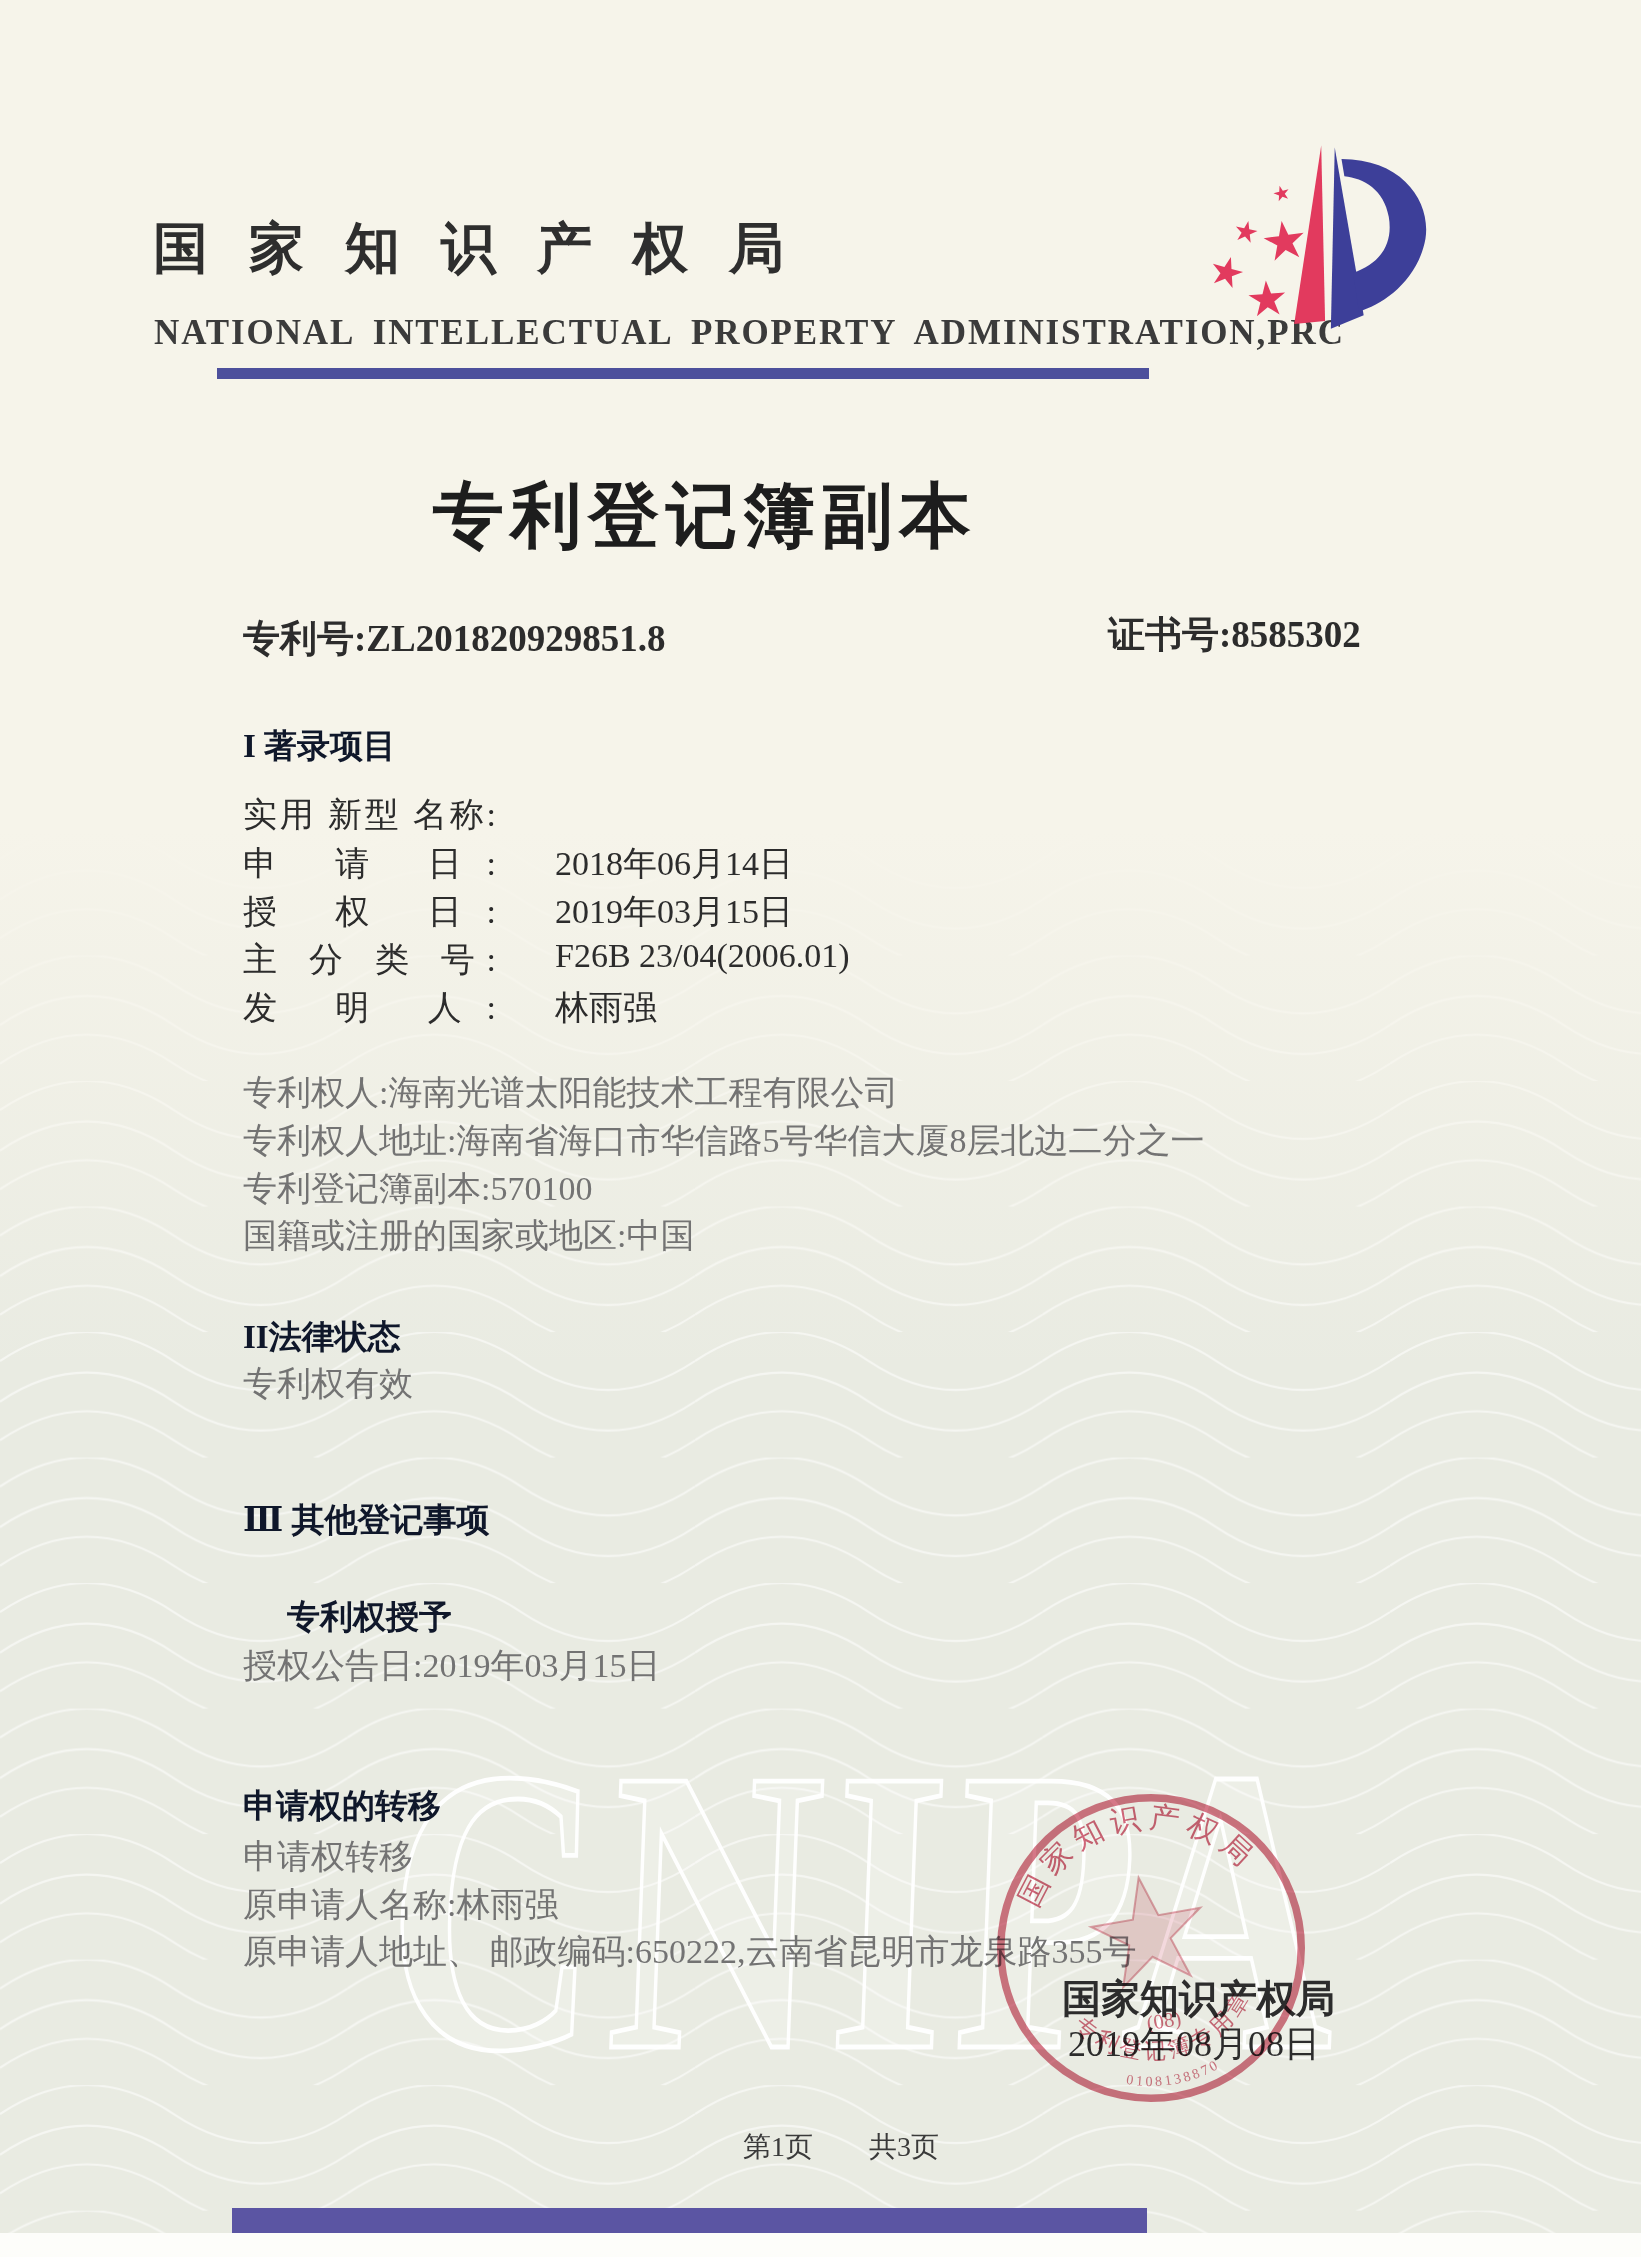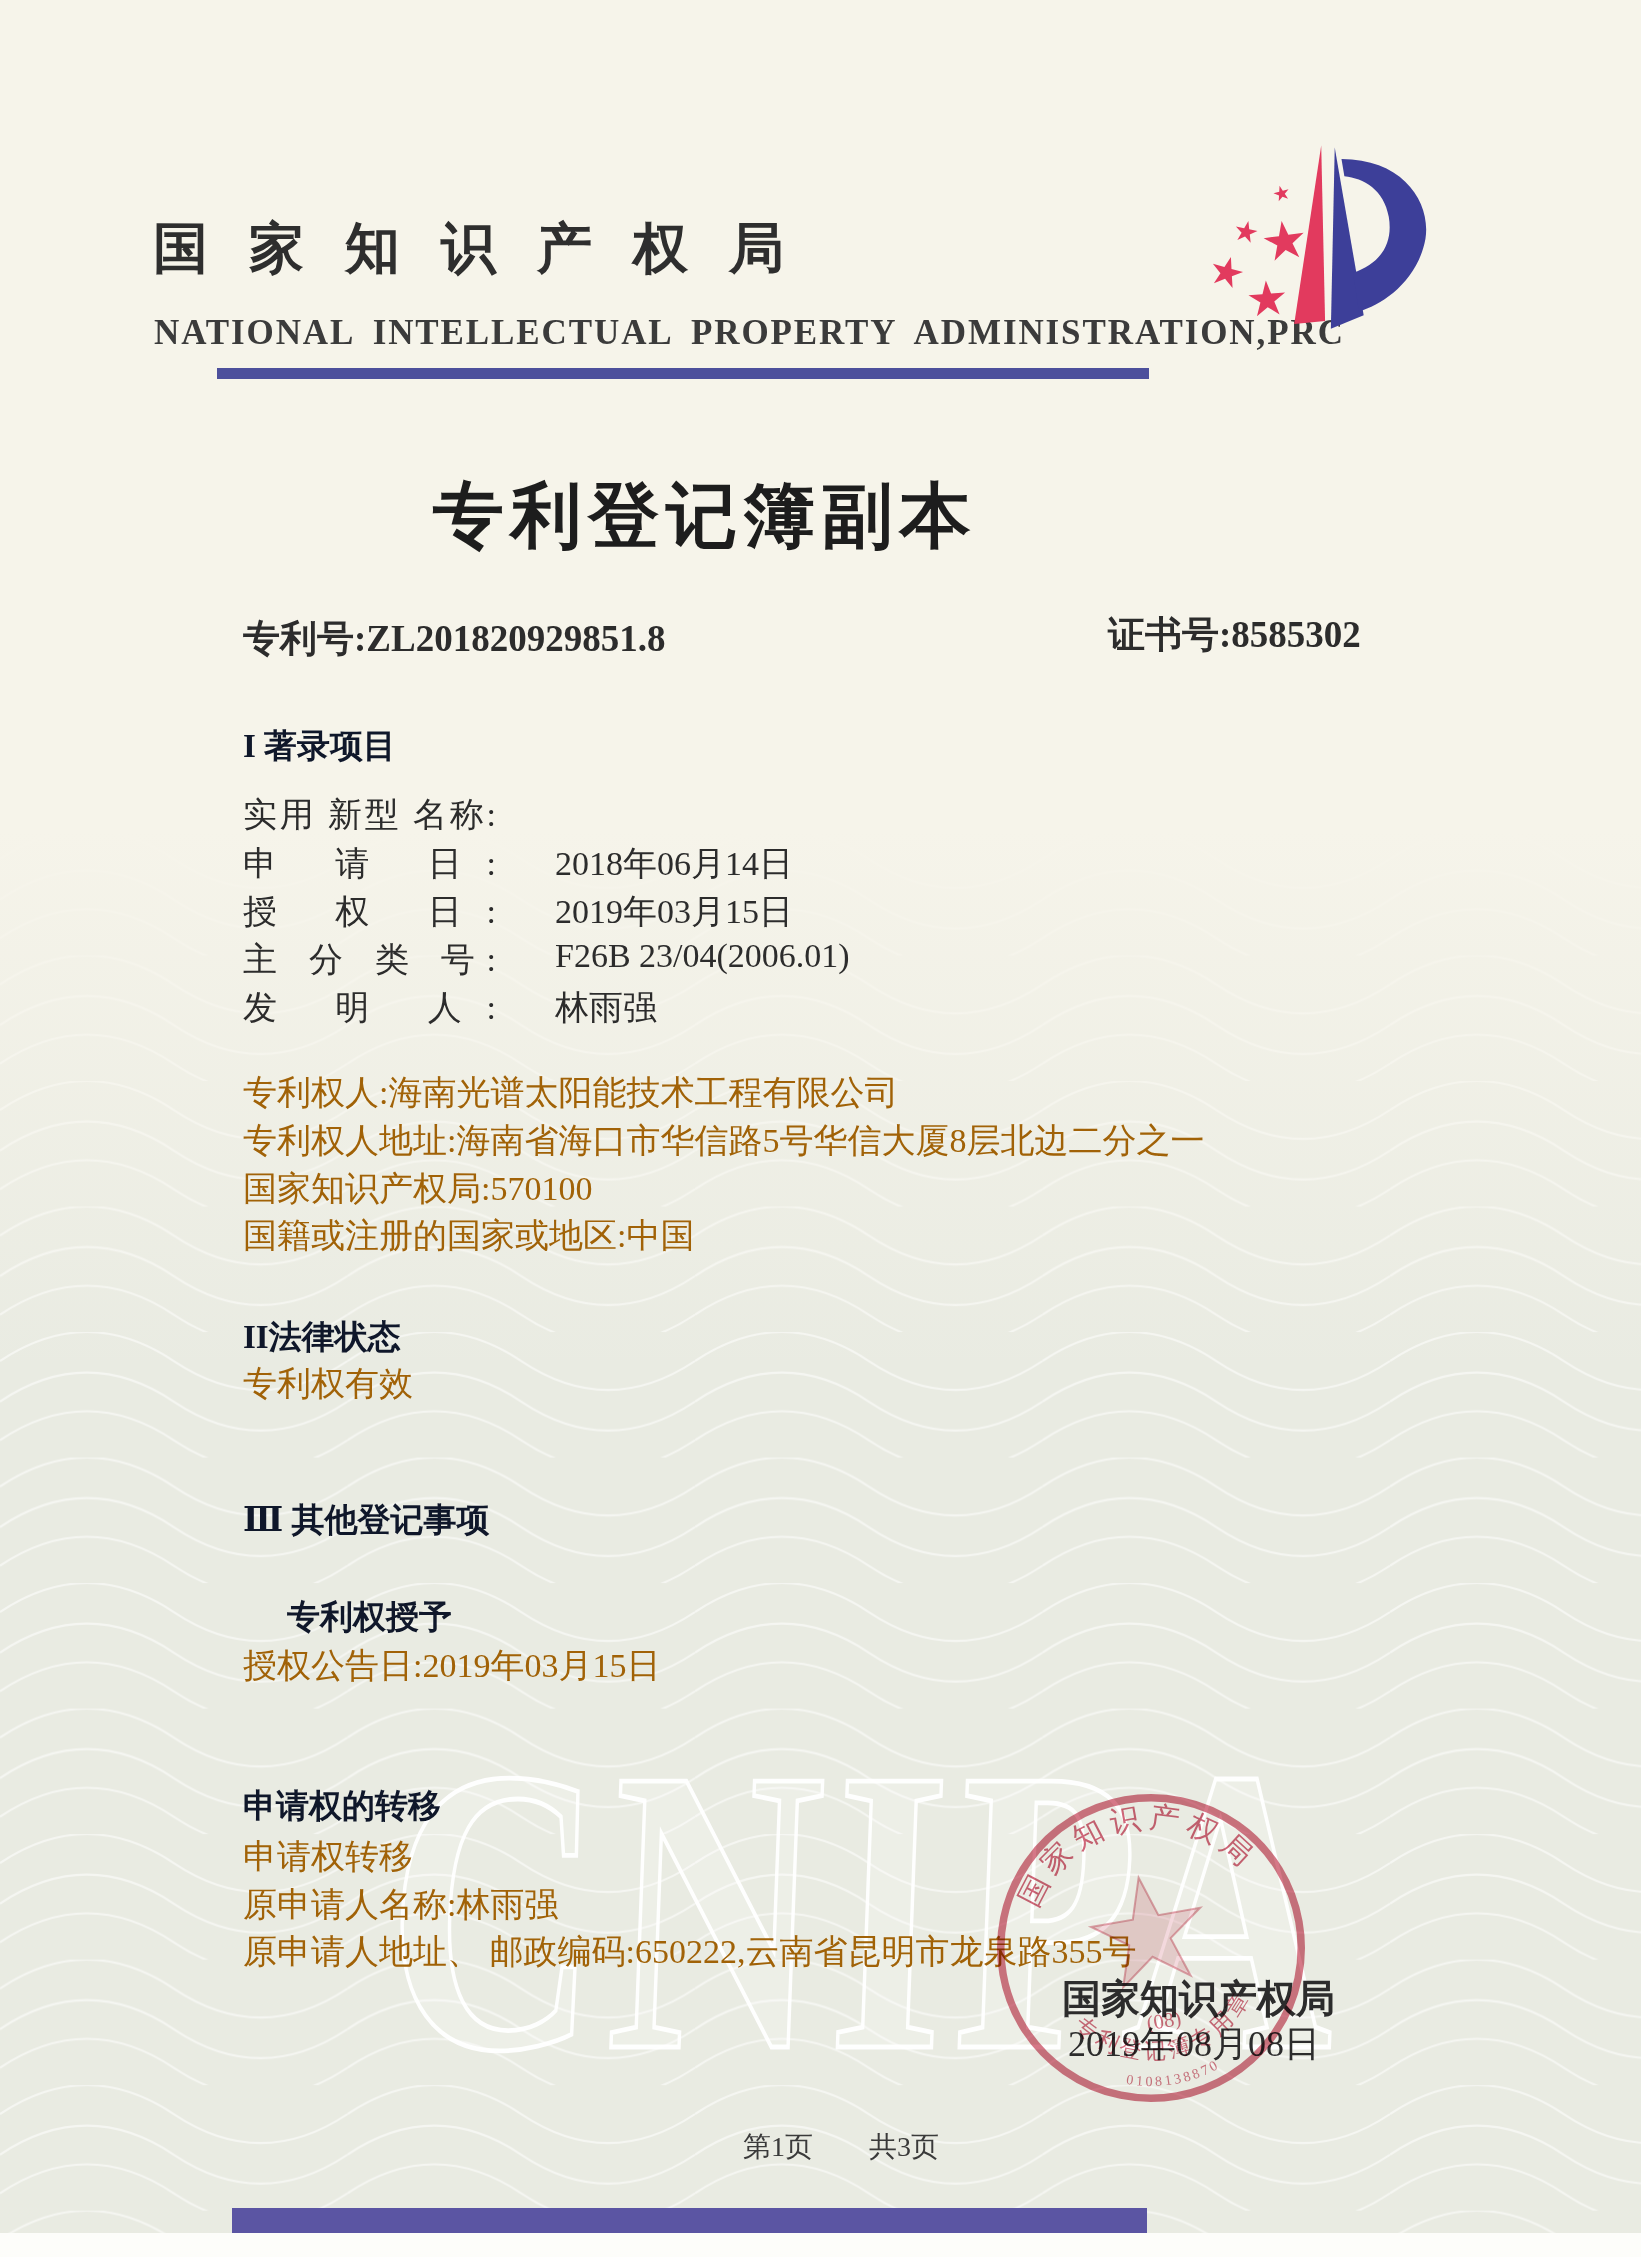--- a/index.html
+++ b/index.html
@@ -14,21 +14,21 @@
   .agency-cn{left:153px;top:212px;font-size:55px;font-weight:600;letter-spacing:41px;color:#2e2e2e;}
   .agency-en{left:154px;top:313px;font-size:35px;font-weight:bold;letter-spacing:1.9px;word-spacing:8.7px;color:#3b3b3b;}
   .bar-top{left:217px;top:368px;width:932px;height:10.6px;background:#4d509c;}
   .logo{left:1190px;top:97px;width:247px;height:286px;}
   
   .doc-title{left:29px;top:469px;width:1352px;text-align:center;font-size:71px;font-weight:bold;letter-spacing:6.8px;color:#1d1d1d;}
   .patent-no{left:243px;top:614px;font-size:37px;font-weight:bold;}
   .cert-no{left:1108px;top:610px;font-size:37px;font-weight:bold;}
   
   .h-bold{font-size:33px;font-weight:bold;color:#0f172a;}
-  .body-line{font-size:34px;color:#a16207;}
+  .body-line{font-size:34px;color:#737373;}
   .row{position:absolute;left:243px;width:1207px;height:50px;font-size:34px;}
   .flabel{display:inline-block;width:253px;text-align:justify;text-align-last:justify;}
   .fvalue{position:absolute;left:312px;top:0;}
   
   .issuer-name{left:1062px;top:1972px;font-size:39px;font-weight:bold;z-index:3;}
   .issuer-date{left:1068px;top:2020px;font-size:36px;z-index:3;}
   .footer{left:743px;top:2128px;font-size:28px;color:#3a3a3a;display:flex;gap:56px;z-index:3;}
   .bar-bottom{left:232px;top:2208px;width:915px;height:25px;background:#5b55a3;z-index:4;}
   .bottom-white{left:0;top:2233px;width:1641px;height:24px;background:#fdfdfa;z-index:5;}
   
@@ -109,21 +109,21 @@
       <span class="flabel">主 分 类 号:</span>
       <span class="fvalue">F26B 23/04(2006.01)</span>
     </div>
     <div class="row" style="top:985px;">
       <span class="flabel">发 明 人:</span>
       <span class="fvalue">林雨强</span>
     </div>
 
     <div class="abs body-line" style="left:243px;top:1070px;">专利权人:海南光谱太阳能技术工程有限公司</div>
     <div class="abs body-line" style="left:243px;top:1118px;">专利权人地址:海南省海口市华信路5号华信大厦8层北边二分之一</div>
-    <div class="abs body-line" style="left:243px;top:1166px;">国家知识产权局:570100</div>
+    <div class="abs body-line" style="left:243px;top:1166px;">专利登记簿副本:570100</div>
     <div class="abs body-line" style="left:243px;top:1213px;">国籍或注册的国家或地区:中国</div>
 
     <div class="abs h-bold" style="left:243px;top:1315px;">II法律状态</div>
     <div class="abs body-line" style="left:243px;top:1361px;">专利权有效</div>
 
     <div class="abs h-bold" style="left:243px;top:1498px;">Ⅲ 其他登记事项</div>
     <div class="abs h-bold" style="left:243px;top:1595px;margin-left:44px;">专利权授予</div>
     <div class="abs body-line" style="left:243px;top:1643px;">授权公告日:2019年03月15日</div>
 
     <div class="abs h-bold" style="left:243px;top:1784px;">申请权的转移</div>

